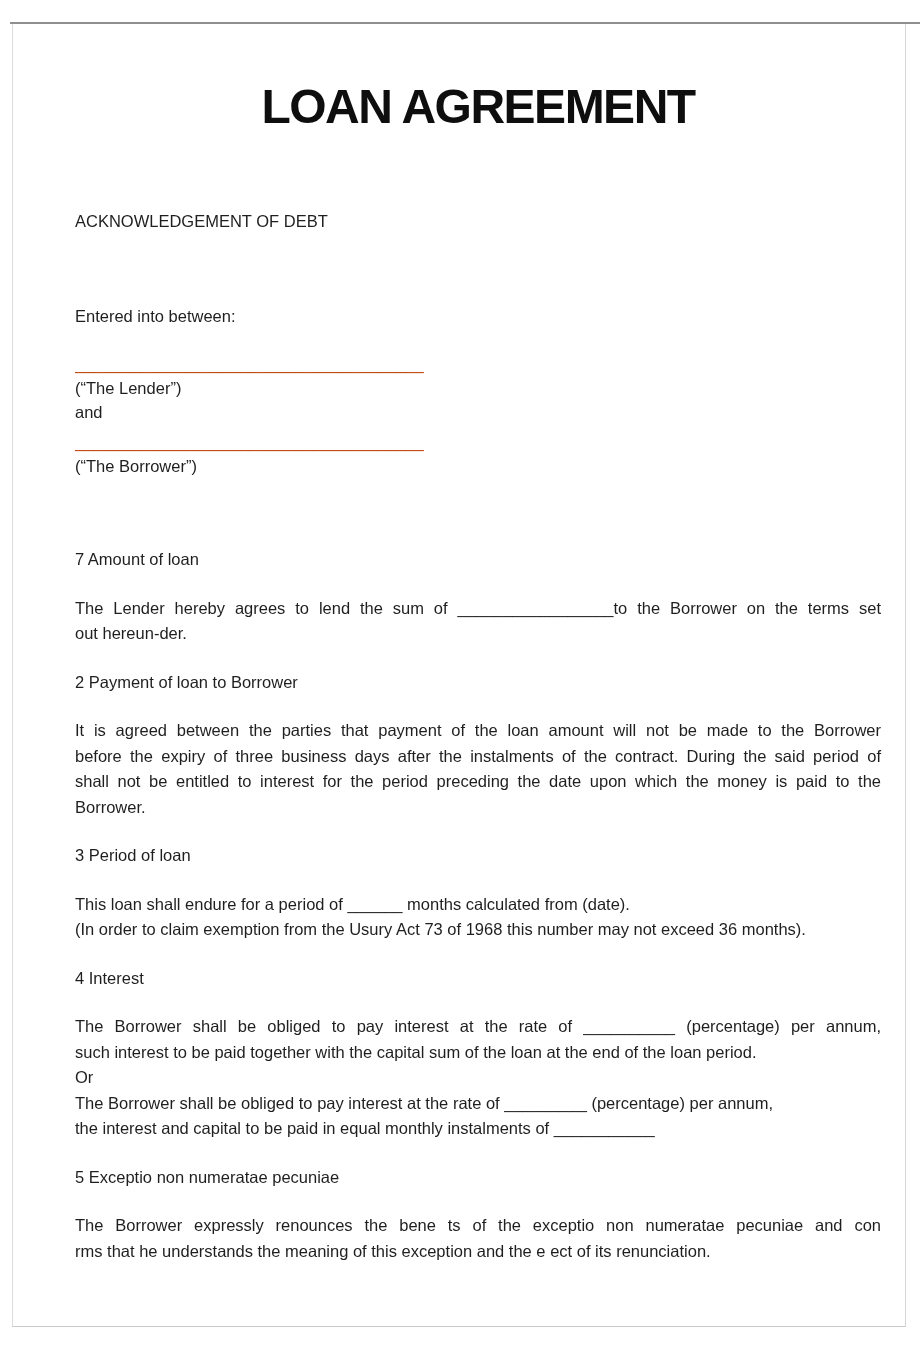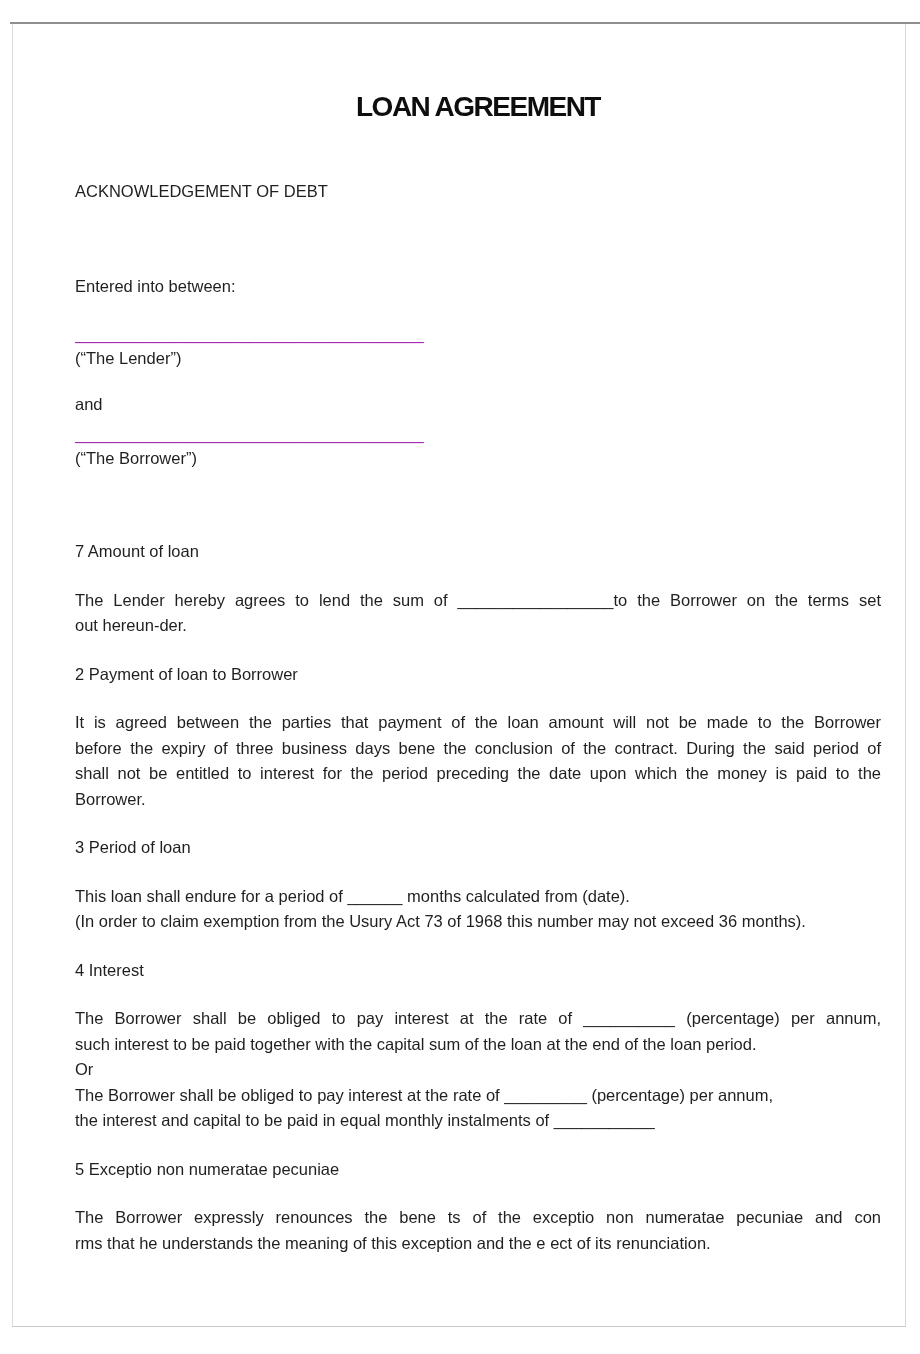--- a/index.html
+++ b/index.html
@@ -26,37 +26,37 @@
   }
   .content {
     padding-left: 62px;
     padding-right: 24px;
     color: #1f1f1f;
     font-size: 16.5px;
   }
   .doc-title {
     margin-top: 60px;
     text-align: center;
-    font-size: 28px;
+    font-size: 48px;
     line-height: 46px;
     font-weight: bold;
     letter-spacing: -1.5px;
     color: #0e0e0e;
   }
   .doc-subtitle {
-    margin-top: 48px;
+    margin-top: 78px;
     line-height: 26px;
   }
   .pline { line-height: 24px; }
   .p-intro { margin-top: 70px; }
   .sig1 { margin-top: 24px; }
-  .p-and { margin-top: 22px; }
+  .p-and { }
   .sig2 { margin-top: 6px; }
   .sig-line {
-    color: #a21caf;
+    color: #c2410c;
     white-space: nowrap;
     overflow: hidden;
   }
   .sec-h { margin-top: 23px; line-height: 25.5px; }
   .sec-h-first { margin-top: 69px; }
   .sec-p { margin-top: 23px; }
   .ln { line-height: 25.5px; }
   .jfull {
     text-align: justify;
     text-align-last: justify;
@@ -86,21 +86,21 @@
 
     <div class="sec-h sec-h-first">7 Amount of loan</div>
     <div class="sec-p">
       <div class="ln jfull">The Lender hereby agrees to lend the sum of _________________to the Borrower on the terms set</div>
       <div class="ln">out hereun-der.</div>
     </div>
 
     <div class="sec-h">2 Payment of loan to Borrower</div>
     <div class="sec-p">
       <div class="ln jfull">It is agreed between the parties that payment of the loan amount will not be made to the Borrower</div>
-      <div class="ln jfull">before the expiry of three business days bene the conclusion of the contract. During the said period of</div>
+      <div class="ln jfull">before the expiry of three business days after the instalments of the contract. During the said period of</div>
       <div class="ln jfull">shall not be entitled to interest for the period preceding the date upon which the money is paid to the</div>
       <div class="ln">Borrower.</div>
     </div>
 
     <div class="sec-h">3 Period of loan</div>
     <div class="sec-p">
       <div class="ln">This loan shall endure for a period of ______ months calculated from (date).</div>
       <div class="ln">(In order to claim exemption from the Usury Act 73 of 1968 this number may not exceed 36 months).</div>
     </div>
 

